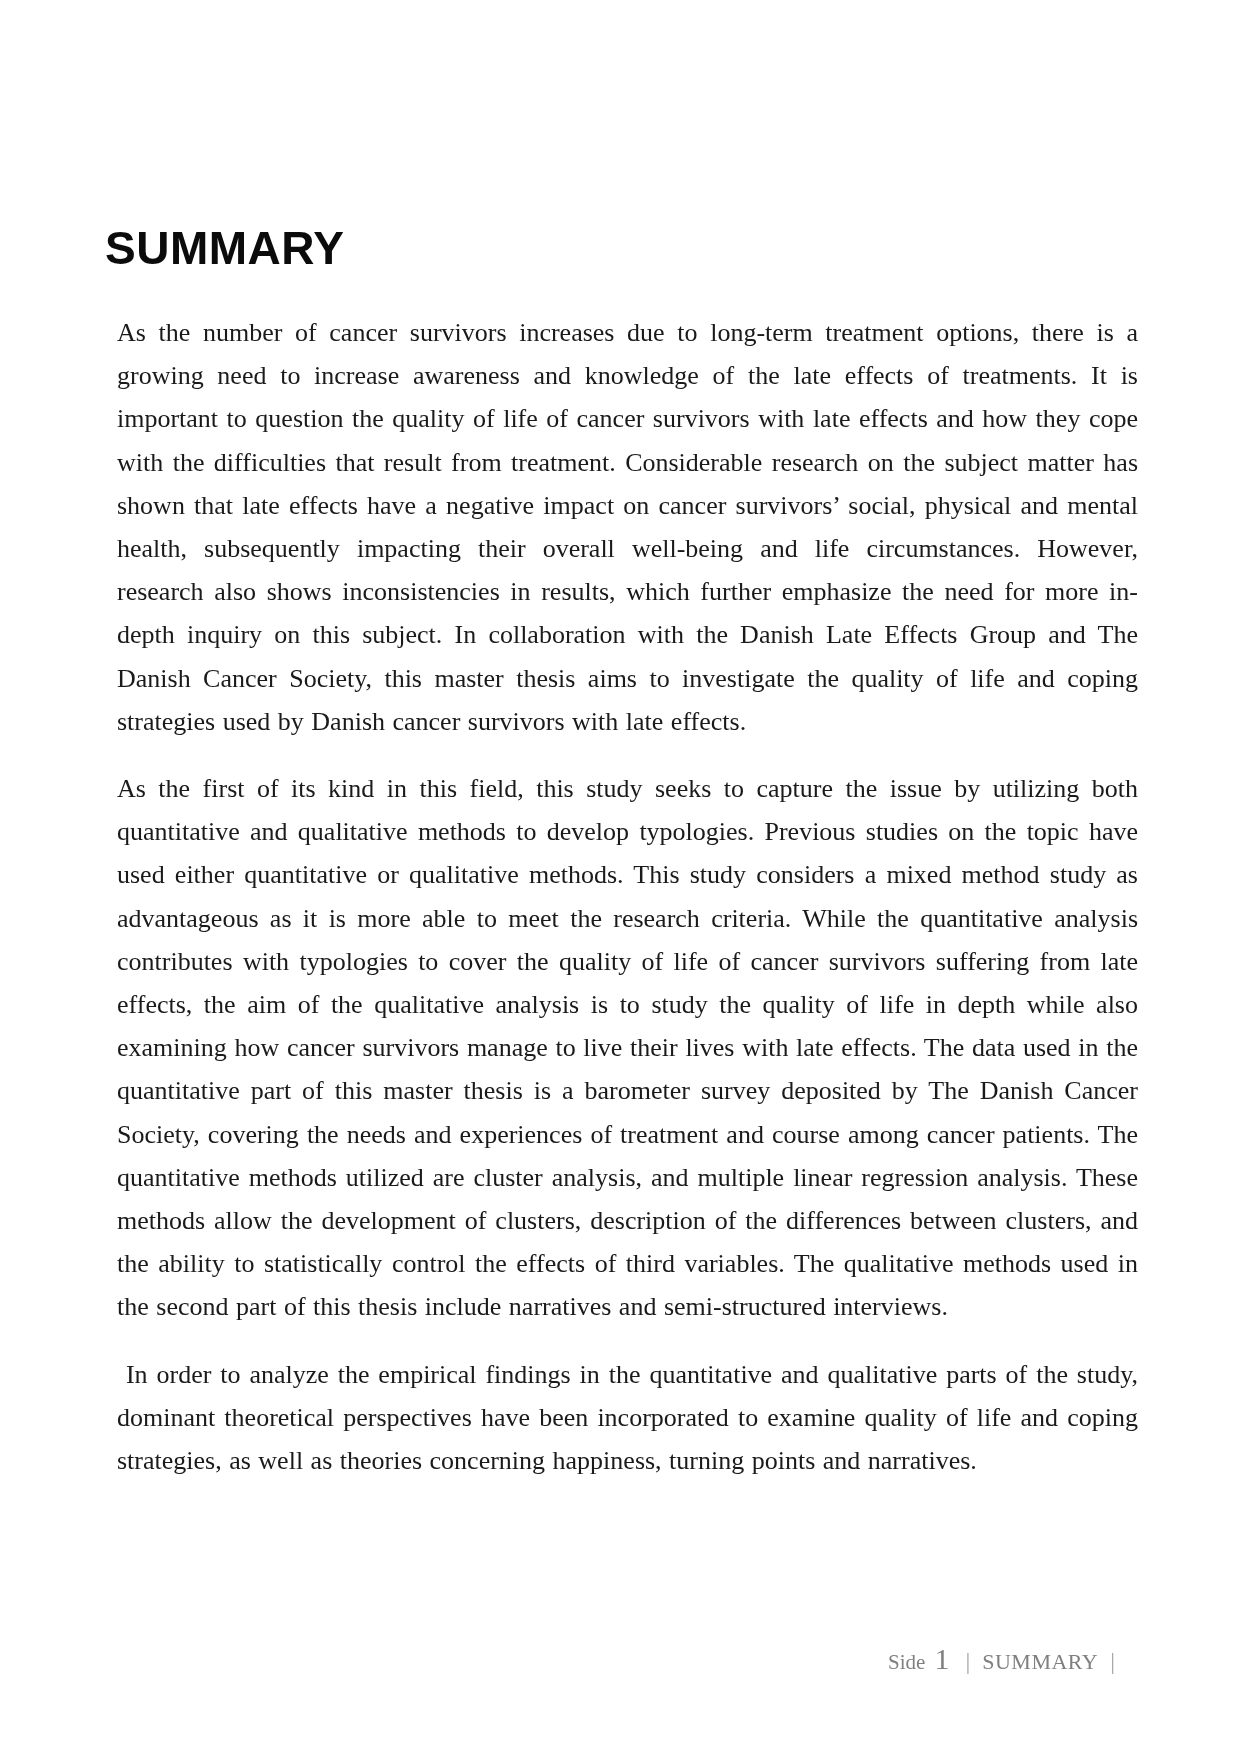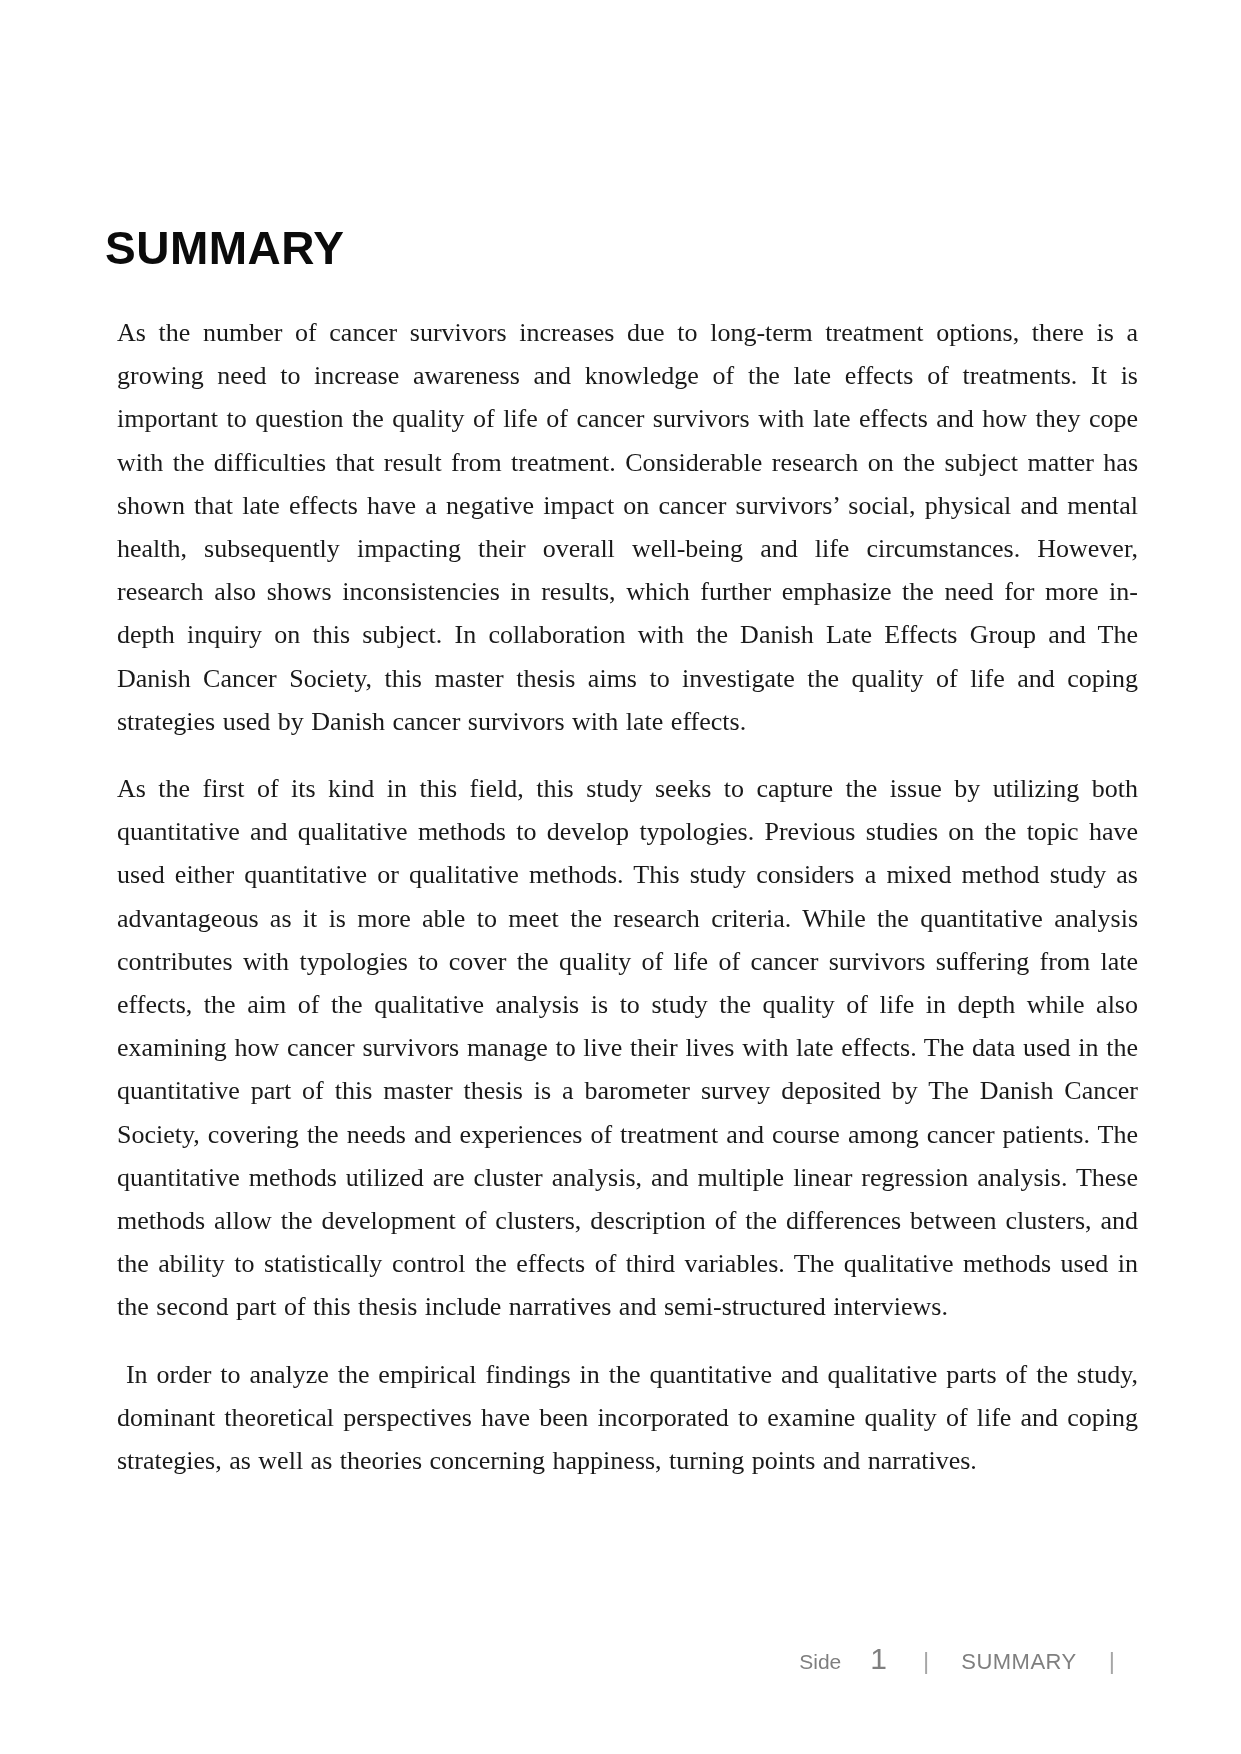--- a/index.html
+++ b/index.html
@@ -38,23 +38,22 @@
     margin: 0 0 24px 12px;
     white-space: pre-wrap;       
     word-spacing: 1px;
   }
   .footer {
     position: absolute;
     top: 1642px;
     right: 114px;
     display: flex;
     align-items: baseline;
-    font-family: Liberation Sans, sans-serif;
+    font-family: Liberation Serif, serif;
     color: #7f7f7f;
-    gap: 20px;
   }
   .footer .page-label {
     font-size: 21px;
   }
   .footer .page-number {
     font-size: 30px;
     margin-left: 9px;
   }
   .footer .sep {
     font-size: 24px;

